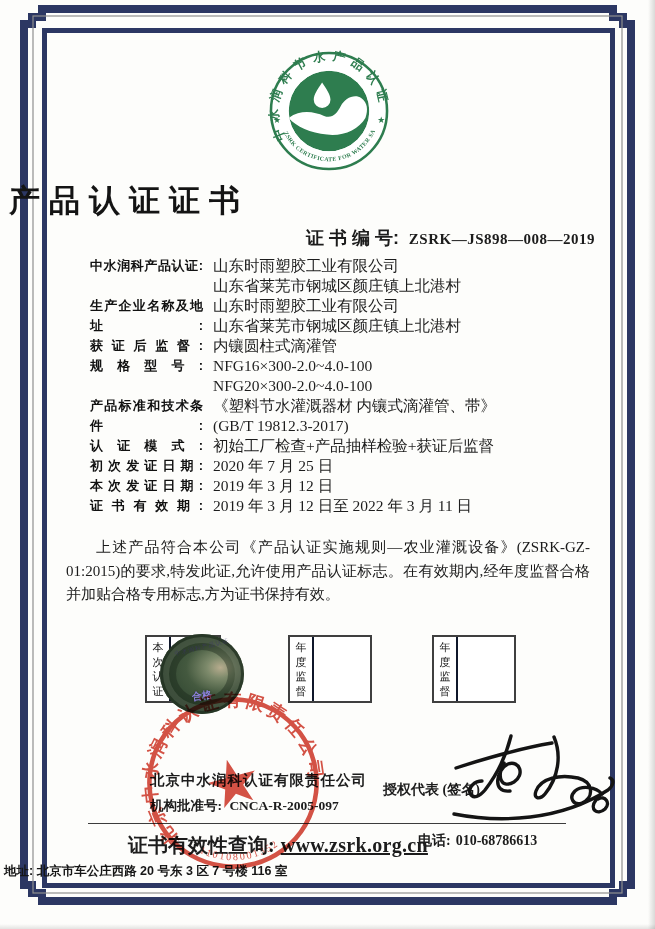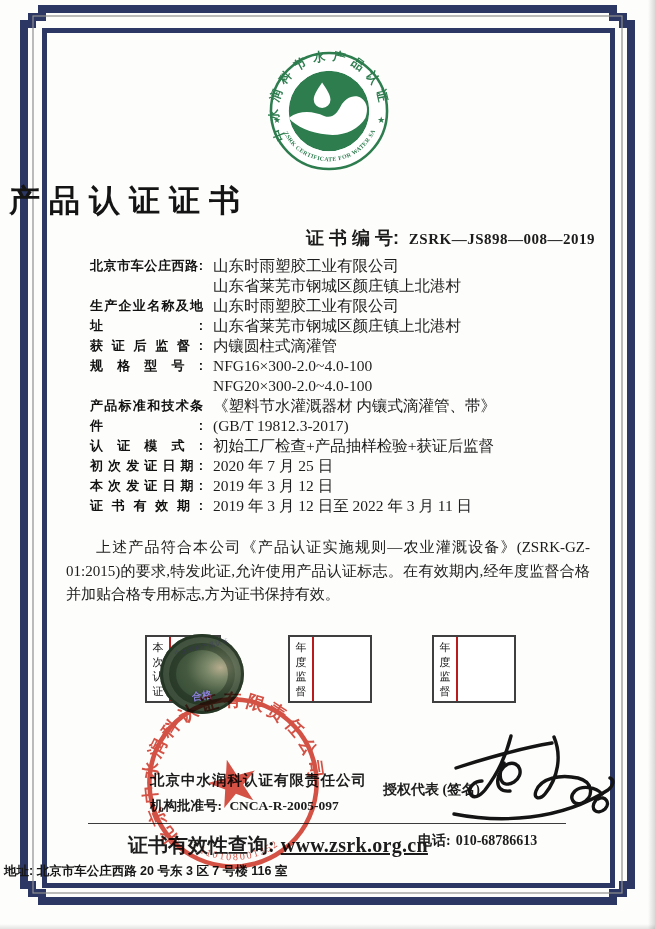--- a/index.html
+++ b/index.html
@@ -43,21 +43,21 @@
   .fvals{flex:1;min-width:0;}
   .fline{font-family:var(--serif);font-size:15.5px;line-height:20px;color:#1d1d1d;}
 
   
   .statement{position:absolute;left:66px;top:521px;width:524px;
     font-size:15px;line-height:23.5px;text-indent:2em;text-align:justify;color:#1b1b1b;}
 
   
   .stampbox{position:absolute;top:635px;height:68px;border:2px solid #3f3f3f;
     display:flex;background:#fff;box-sizing:border-box;}
-  .stampbox .cell-label{flex:none;width:22px;border-right:2px solid #b91c1c;
+  .stampbox .cell-label{flex:none;width:22px;border-right:2px solid #0f172a;
     display:flex;align-items:center;justify-content:center;}
   .vtext{width:13px;font-size:11px;line-height:14.5px;text-align:center;
     word-break:break-all;font-family:var(--serif);color:#222;}
   .box-current{left:145px;width:76px;}
   .box-annual1{left:288px;width:84px;}
   .box-annual2{left:432px;width:84px;}
   .cell-space{flex:1;}
 
   
   .sticker{position:absolute;left:160px;top:634px;width:84px;height:80px;border-radius:50%;
@@ -129,21 +129,21 @@
 
   <div class="title">产品认证证书</div>
 
   <div class="certno">
     <span class="lab">证 书 编 号:</span>
     <span class="val">ZSRK—JS898—008—2019</span>
   </div>
 
   <div class="fields">
     <div class="frow">
-      <span class="flabel">北京市车公庄西路:</span>
+      <span class="flabel">中水润科产品认证:</span>
       <span class="fvals">
         <div class="fline">山东时雨塑胶工业有限公司</div>
         <div class="fline">山东省莱芜市钢城区颜庄镇上北港村</div>
       </span>
     </div>
     <div class="frow">
       <span class="flabel">生产企业名称及地址:</span>
       <span class="fvals">
         <div class="fline">山东时雨塑胶工业有限公司</div>
         <div class="fline">山东省莱芜市钢城区颜庄镇上北港村</div>

